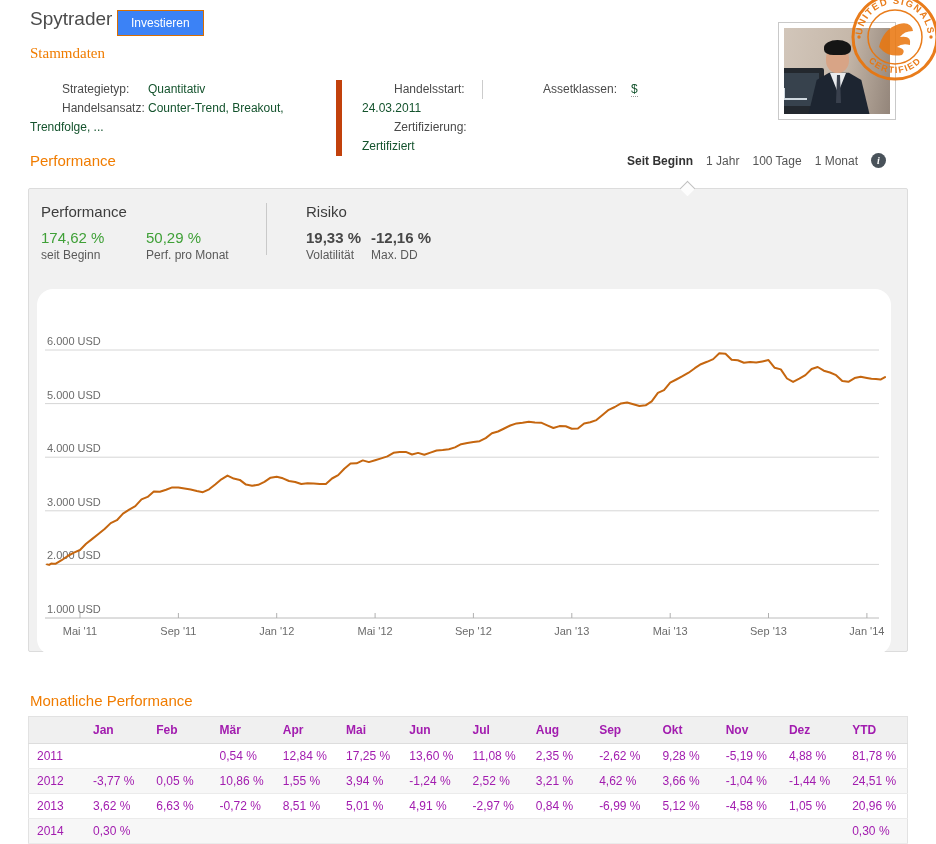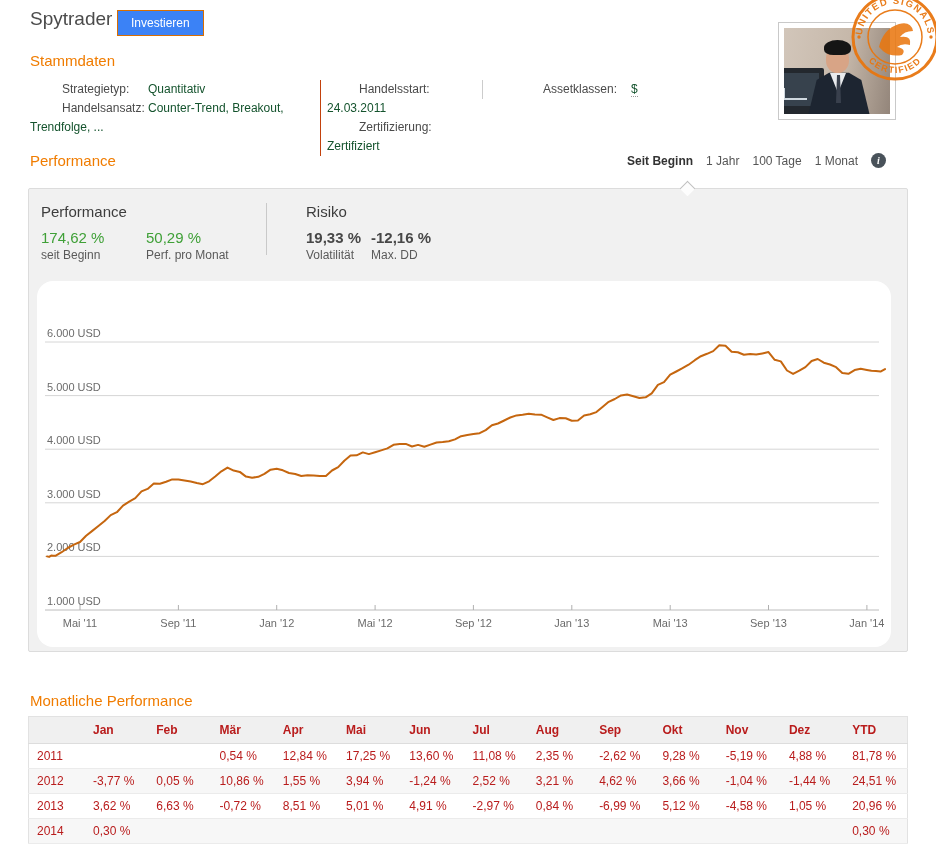--- a/index.html
+++ b/index.html
@@ -32,21 +32,21 @@
   .stamp{position:absolute;left:849px;top:-9px;opacity:.95;}
 
   
   .section-heading{position:absolute;font-size:15px;color:#f07c00;}
 
   
   .sd-group{position:absolute;top:80px;line-height:19px;}
   .sd-row .lbl{display:inline-block;color:#4a4a4a;margin-left:32px;}
   .sd-row .val{color:#14532d;}
   #sd-g1{left:30px;width:300px;} #sd-g1 .lbl{width:86px;}
-  #sd-g2{left:320px;border-left:1px solid #c2410c;padding-left:6px;width:150px;} #sd-g2 .lbl{width:78px;}
+  #sd-g2{left:336px;border-left:6px solid #c2410c;padding-left:20px;width:150px;} #sd-g2 .lbl{width:78px;}
   #sd-g3{left:482px;border-left:1px solid #ccc;padding-left:28px;width:210px;} #sd-g3 .lbl{width:88px;}
   .dotted-hint{border-bottom:1px dotted #999;cursor:help;}
 
   
   .tabs{position:absolute;right:50px;top:153px;display:flex;align-items:center;gap:13px;color:#555;}
   .tab{cursor:pointer;}
   .tab.active{font-weight:bold;color:#333;}
   .info-icon{display:inline-flex;width:15px;height:15px;border-radius:50%;background:#49525a;color:#fff;
              font-size:10px;font-weight:bold;align-items:center;justify-content:center;cursor:pointer;
              font-family:"Liberation Serif","DejaVu Serif",serif;font-style:italic;}
@@ -57,25 +57,25 @@
   .panel-caret{position:absolute;left:653px;top:-6px;width:10px;height:10px;background:#fdfdfd;
          border-left:1px solid #c0c0c0;border-top:1px solid #c0c0c0;transform:rotate(45deg);}
 
   .stats-head{position:absolute;top:14px;font-size:15px;color:#3c3c3c;}
   .stat-block{position:absolute;top:40px;}
   .stat-value{font-size:15px;color:#3fa037;}
   .stat-value.neutral{color:#474747;font-weight:bold;}
   .stat-label{font-size:12px;color:#5a5a5a;margin-top:2px;}
   .stats-divider{position:absolute;left:237px;top:14px;height:52px;border-left:1px solid #c9c9c9;}
 
-  .chart-card{position:absolute;left:8px;top:92px;width:854px;height:366px;background:#fff;border-radius:16px;}
+  .chart-card{position:absolute;left:8px;top:100px;width:854px;height:366px;background:#fff;border-radius:16px;}
 
   
   #monthly-table{position:absolute;left:28px;top:716px;width:880px;border-collapse:collapse;
-                 font-size:12px;color:#b91c1c;border:1px solid #e2e2e2;table-layout:fixed;}
+                 font-size:12px;color:#a21caf;border:1px solid #e2e2e2;table-layout:fixed;}
   #monthly-table th{background:#f0f0f0;font-weight:bold;text-align:left;padding:6px 0 6px 8px;
                     border-bottom:1px solid #ddd;}
   #monthly-table td{padding:5px 0 5px 8px;border-bottom:1px solid #ebebeb;white-space:nowrap;}
   #monthly-table tr.alt td{background:#f7f7f7;}
   #monthly-table th:first-child,#monthly-table td:first-child{width:48px;}
 </style>
 </head>
 <body>
 
 <div id="page">
@@ -106,21 +106,21 @@
       <textPath href="#arcTop" startOffset="50%" text-anchor="middle">UNITED SIGNALS</textPath>
     </text>
     <text font-size="9" font-weight="bold" fill="#e8760f" letter-spacing="1.4">
       <textPath href="#arcBot" startOffset="50%" text-anchor="middle">CERTIFIED</textPath>
     </text>
     <circle cx="10" cy="46" r="1.7" fill="#e8760f"></circle>
     <circle cx="82" cy="46" r="1.7" fill="#e8760f"></circle>
     <path d="M30,56 Q34,38 50,33 Q62,30 64,40 Q55,40 51,46 Q63,44 61,54 Q53,52 48,56 Q58,58 53,64 Q41,66 34,60 Z" fill="#e8760f" opacity="0.92"></path>
   </svg>
 
-  <div class="section-heading" style="left:30px;top:52px;">Stammdaten</div>
+  <div class="section-heading" style="left:30px;top:45px;font-family:Liberation Serif, serif;">Stammdaten</div>
 
   <div class="sd-group" id="sd-g1">
     <div class="sd-row"><span class="lbl">Strategietyp:</span><span class="val">Quantitativ</span></div>
     <div class="sd-row"><span class="lbl">Handelsansatz:</span><span class="val">Counter-Trend, Breakout, Trendfolge, ...</span></div>
   </div>
   <div class="sd-group" id="sd-g2">
     <div class="sd-row"><span class="lbl">Handelsstart:</span><span class="val">24.03.2011</span></div>
     <div class="sd-row"><span class="lbl">Zertifizierung:</span><span class="val">Zertifiziert</span></div>
   </div>
   <div class="sd-group" id="sd-g3">

